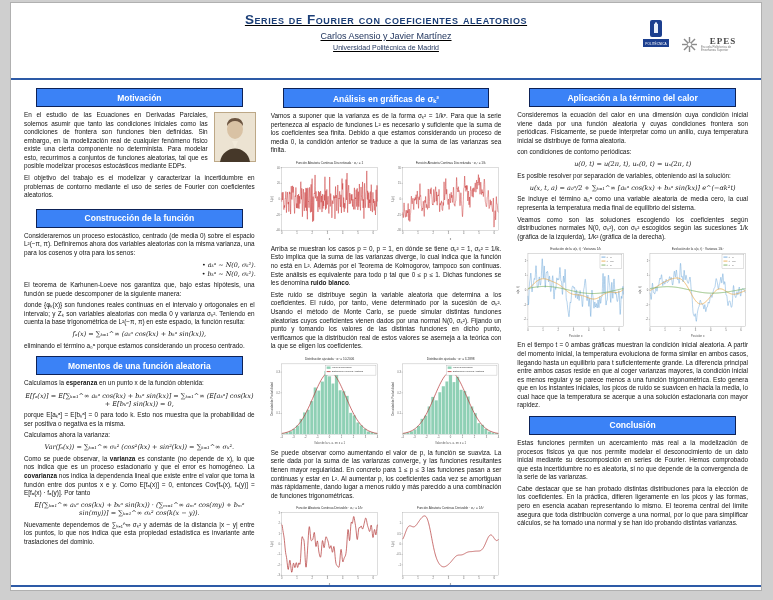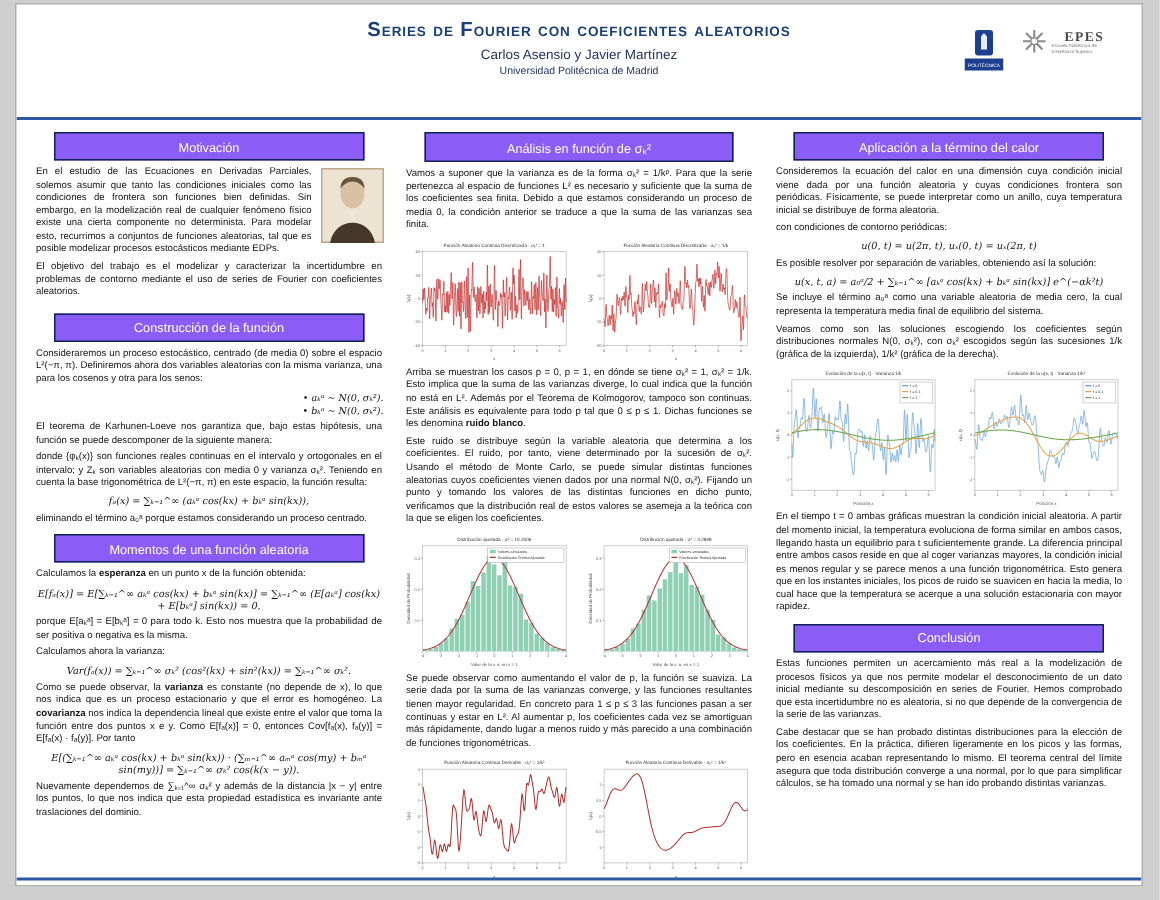--- a/index.html
+++ b/index.html
@@ -2,32 +2,32 @@
 <html><head>
 <meta charset="utf-8">
 <style>
   html,body{margin:0;padding:0;}
   body{width:773px;height:600px;background:#cfcfcf;overflow:hidden;
        font-family:"Liberation Sans",sans-serif;}
   .stage{position:relative;width:773px;height:600px;background:#cfcfcf;}
   .poster{position:absolute;left:10px;top:2px;width:752px;height:589px;background:#ffffff;
           border:1px solid #b0b0b0;box-sizing:border-box;overflow:hidden;}
   header{position:relative;text-align:center;padding-top:9px;height:66px;
-         border-bottom:2px solid #2d5aa6;}
+         border-bottom:2px solid #2d5aa6;text-decoration:underline;}
   .title{margin:0;font-size:13.5px;font-weight:600;letter-spacing:.6px;color:#1c3f77;
          font-variant:small-caps;}
   .authors{font-size:9px;color:#22365e;margin-top:4px;}
   .uni{font-size:7px;color:#22365e;margin-top:3px;}
-  .logos{position:absolute;right:16px;top:16px;display:flex;gap:12px;align-items:flex-start;}
+  .logos{position:absolute;right:16px;top:16px;display:flex;gap:12px;align-items:flex-end;}
   .epes{display:flex;align-items:center;gap:3px;}
   .epes-name{font-family:"Liberation Serif",serif;font-weight:bold;font-size:9px;color:#4a4a4a;letter-spacing:1px;}
   .epes-cap{font-size:3px;color:#777;width:44px;line-height:1.2;text-align:left;}
   .columns{display:flex;gap:14px;padding:2px 12px 0 12px;}
   .col{flex:1;min-width:0;}
-  .sec-head{background:#8b5cf6;border:1px solid #0d2257;color:#fff;font-weight:normal;
+  .sec-head{background:#3b82f6;border:1px solid #0d2257;color:#fff;font-weight:bold;
             font-size:8.5px;text-align:center;padding:3.5px 0;margin:6px 13px 4px 13px;}
   .txt{font-size:6.4px;line-height:1.34;text-align:justify;color:#141414;margin:3px 1px;}
   .txt b{font-weight:bold;}
   .eq{font-family:"DejaVu Serif",serif;font-style:italic;font-size:6.5px;text-align:center;
       color:#141414;margin:3.5px 0;}
   .bullets{list-style:none;margin:2px 0 2px 8px;padding:0;text-align:right;}
   .bullets li{font-family:"DejaVu Serif",serif;font-style:italic;font-size:6.4px;color:#141414;margin:1.5px 0;}
   .bullets li::before{content:"•  ";font-style:normal;}
   .portrait{float:right;margin:1px 0 3px 6px;}
   .clearfix::after{content:"";display:block;clear:both;}
@@ -103,21 +103,21 @@
         <div class="eq">E[fₐ(x)] = E[∑ₖ₌₁^∞ aₖᵃ cos(kx) + bₖᵃ sin(kx)] = ∑ₖ₌₁^∞ (E[aₖᵃ] cos(kx) + E[bₖᵃ] sin(kx)) = 0,</div>
         <p class="txt">porque E[aₖᵃ] = E[bₖᵃ] = 0 para todo k. Esto nos muestra que la probabilidad de ser positiva o negativa es la misma.</p>
         <p class="txt">Calculamos ahora la varianza:</p>
         <div class="eq">Var(fₐ(x)) = ∑ₖ₌₁^∞ σₖ² (cos²(kx) + sin²(kx)) = ∑ₖ₌₁^∞ σₖ².</div>
         <p class="txt"><span>Como se puede observar, la </span><b>varianza</b><span> es constante (no depende de x), lo que nos indica que es un proceso estacionario y que el error es homogéneo. La </span><b>covarianza</b><span> nos indica la dependencia lineal que existe entre el valor que toma la función entre dos puntos x e y. Como E[fₐ(x)] = 0, entonces Cov[fₐ(x), fₐ(y)] = E[fₐ(x) · fₐ(y)]. Por tanto</span></p>
         <div class="eq">E[(∑ₖ₌₁^∞ aₖᵃ cos(kx) + bₖᵃ sin(kx)) · (∑ₘ₌₁^∞ aₘᵃ cos(my) + bₘᵃ sin(my))] = ∑ₖ₌₁^∞ σₖ² cos(k(x − y)).</div>
         <p class="txt">Nuevamente dependemos de ∑ₖ₌₁^∞ σₖ² y además de la distancia |x − y| entre los puntos, lo que nos indica que esta propiedad estadística es invariante ante traslaciones del dominio.</p>
       </section>
 
       <section class="col">
-        <div class="sec-head">Análisis en función de σₖ²</div>
+        <div class="sec-head">Análisis en gráficas de σₖ²</div>
         <p class="txt">Vamos a suponer que la varianza es de la forma σₖ² = 1/kᵖ. Para que la serie pertenezca al espacio de funciones L² es necesario y suficiente que la suma de los coeficientes sea finita. Debido a que estamos considerando un proceso de media 0, la condición anterior se traduce a que la suma de las varianzas sea finita.</p>
         <div class="chart-row">
           <svg class="chart" width="114" height="84" viewBox="0 0 114 84">
               <rect x="12" y="9" width="98" height="64" fill="#ffffff" stroke="#a8a8a8" stroke-width="0.4"></rect>
               <text x="61" y="5.5" font-size="3.2" fill="#333" text-anchor="middle" font-family="Liberation Sans, sans-serif">Función Aleatoria Continua Discretizada · σₖ² = 1</text>
               <text x="61" y="83" font-size="3" fill="#555" text-anchor="middle" font-family="Liberation Sans, sans-serif">x</text>
               <text x="3.5" y="41" font-size="3" fill="#555" text-anchor="middle" font-family="Liberation Sans, sans-serif" transform="rotate(-90 3.5 41)">fₐ(x)</text>
               <line x1="12" y1="73" x2="12" y2="74.3" stroke="#888" stroke-width="0.4"></line>
               <text x="12" y="77.2" font-size="2.7" fill="#666" text-anchor="middle" font-family="Liberation Sans, sans-serif">0</text>
               <line x1="27.605095541401273" y1="73" x2="27.605095541401273" y2="74.3" stroke="#888" stroke-width="0.4"></line>

